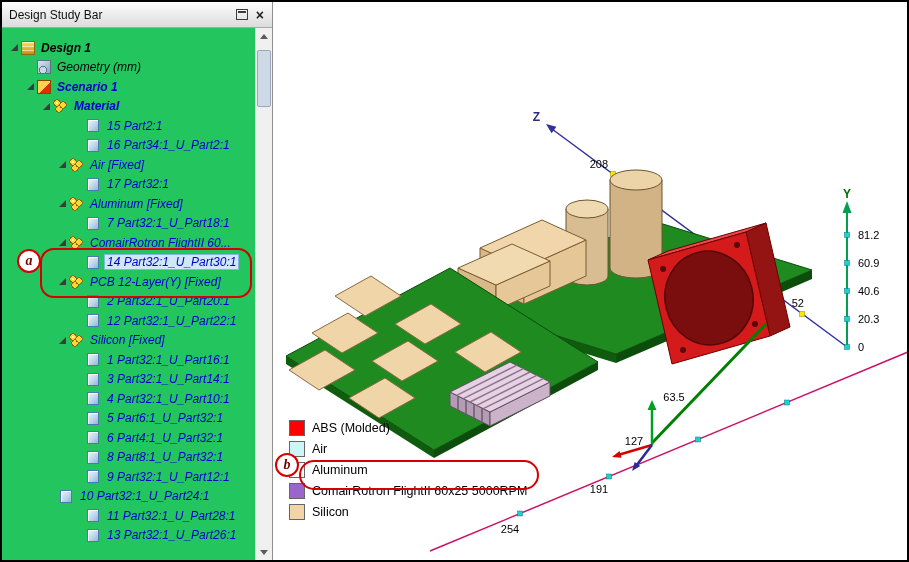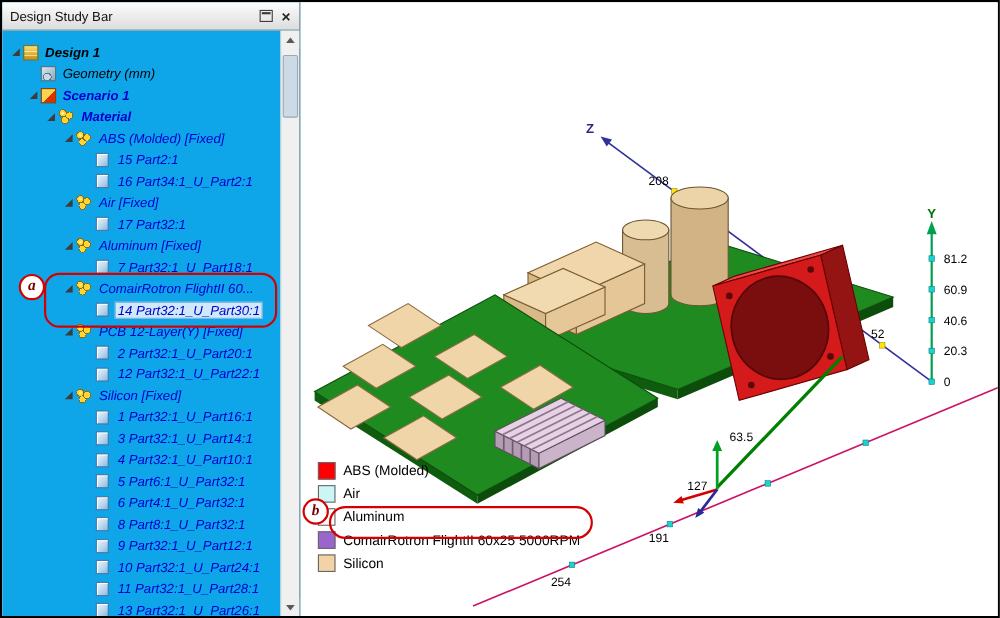--- a/index.html
+++ b/index.html
@@ -1,20 +1,20 @@
 <!DOCTYPE html>
 <html><head>
 <meta charset="utf-8">
 <style>
   html,body{margin:0;padding:0;background:#555;}
   body{font-family:"Liberation Sans",sans-serif;}
   #root{position:relative;width:909px;height:562px;background:#fff;border:2px solid #000;box-sizing:border-box;overflow:hidden;}
 
   
-  #panel{position:absolute;left:0;top:0;width:270px;height:558px;background:#0ea5e9;border-right:1px solid #8f8f8f;z-index:2;}
+  #panel{position:absolute;left:0;top:0;width:270px;height:558px;background:#22c55e;border-right:1px solid #8f8f8f;z-index:2;}
   #titlebar{position:absolute;left:0;top:0;width:100%;height:26px;background:linear-gradient(#fdfdfd,#dcdcdc);border-bottom:1px solid #a8a8a8;display:flex;align-items:center;box-sizing:border-box;}
   #titlebar .title{font-size:12px;color:#111;padding-left:7px;flex:1;}
   #titlebar .tb-icons{display:flex;align-items:center;gap:8px;padding-right:8px;}
   .float-icon{width:10px;height:9px;border:1px solid #3c3c3c;position:relative;display:inline-block;}
   .float-icon::before{content:"";position:absolute;left:1px;top:1px;right:1px;height:2px;background:#3c3c3c;}
   .close-glyph{font-size:14px;font-weight:bold;color:#222;line-height:1;}
 
   
   #tree{position:absolute;left:0;top:36px;right:17px;z-index:2;}
   .trow{height:19.5px;display:flex;align-items:center;white-space:nowrap;overflow:hidden;font-size:12px;cursor:default;font-style:italic;}
@@ -245,29 +245,20 @@
         </div>
         <div class="trow" style="padding-left: 38px;">
           <span class="arrow">
             <svg width="9" height="9" viewBox="0 0 9 9">
               <polygon points="8,1 8,8 1,8" fill="#3c3c3c"></polygon>
             </svg>
           </span>
           <span class="ticon icon-material"></span>
           <span class="tlabel" style="font-weight: bold;">Material</span>
         </div>
-        <div class="trow" style="padding-left: 54px;">
-          <span class="arrow">
-            <svg width="9" height="9" viewBox="0 0 9 9">
-              <polygon points="8,1 8,8 1,8" fill="#3c3c3c"></polygon>
-            </svg>
-          </span>
-          <span class="ticon icon-matgroup"></span>
-          <span class="tlabel">ABS (Molded) [Fixed]</span>
-        </div>
         <div class="trow" style="padding-left: 70px;">
           <span class="arrow"></span>
           <span class="ticon icon-part"></span>
           <span class="tlabel">15 Part2:1</span>
         </div>
         <div class="trow" style="padding-left: 70px;">
           <span class="arrow"></span>
           <span class="ticon icon-part"></span>
           <span class="tlabel">16 Part34:1_U_Part2:1</span>
         </div>
@@ -369,21 +360,21 @@
         <div class="trow" style="padding-left: 70px;">
           <span class="arrow"></span>
           <span class="ticon icon-part"></span>
           <span class="tlabel">8 Part8:1_U_Part32:1</span>
         </div>
         <div class="trow" style="padding-left: 70px;">
           <span class="arrow"></span>
           <span class="ticon icon-part"></span>
           <span class="tlabel">9 Part32:1_U_Part12:1</span>
         </div>
-        <div class="trow" style="padding-left: 70px;">
+        <div class="trow" style="padding-left: 43px;">
           <span class="arrow"></span>
           <span class="ticon icon-part"></span>
           <span class="tlabel">10 Part32:1_U_Part24:1</span>
         </div>
         <div class="trow" style="padding-left: 70px;">
           <span class="arrow"></span>
           <span class="ticon icon-part"></span>
           <span class="tlabel">11 Part32:1_U_Part28:1</span>
         </div>
         <div class="trow" style="padding-left: 70px;">

